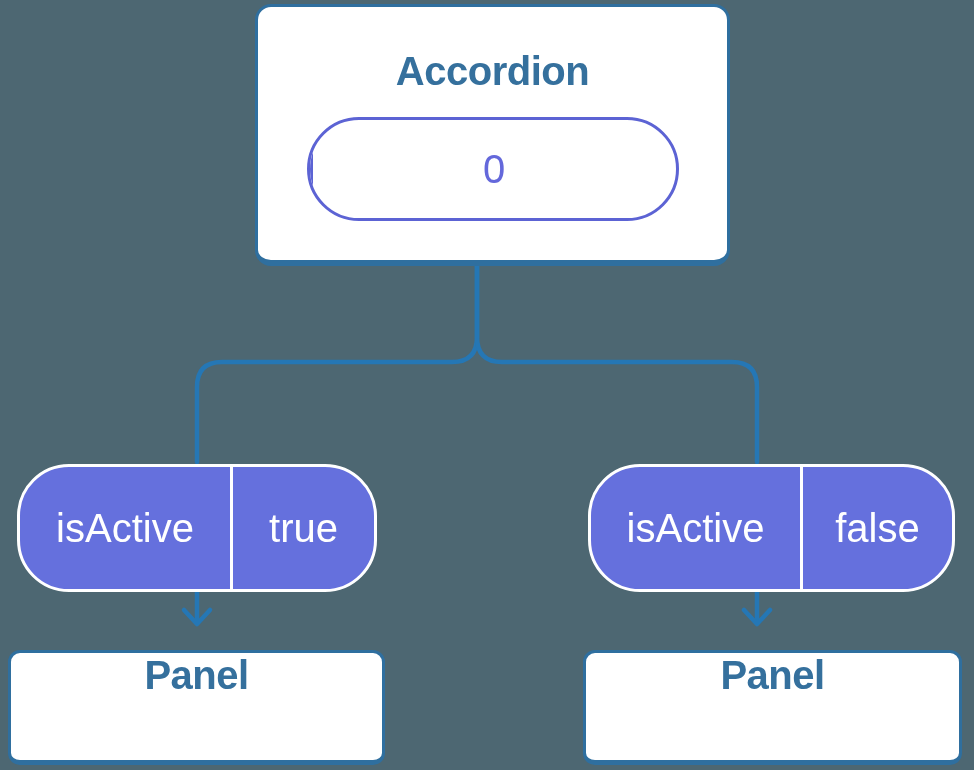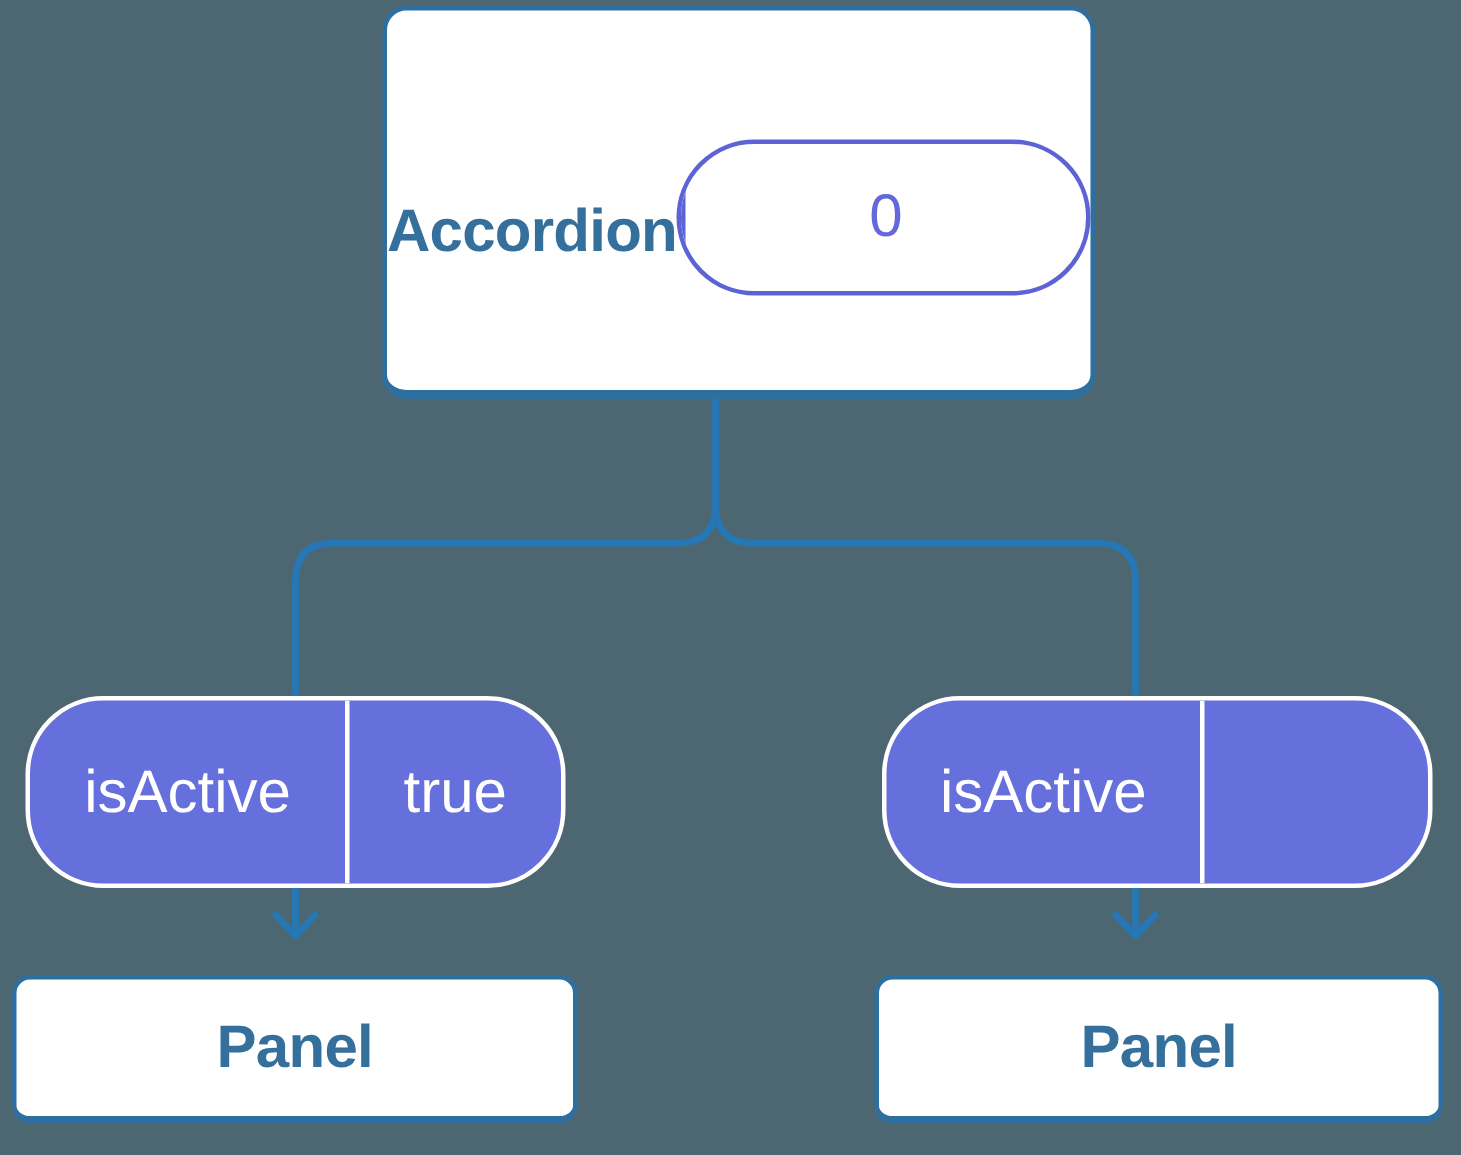--- a/index.html
+++ b/index.html
@@ -27,36 +27,35 @@
     background: #ffffff;
     border: 3px solid #2f6f9f;
     border-bottom-width: 6px;
     color: #35709d;
   }
   .node-root {
     left: 255px; top: 4px;
     width: 475px; height: 262px;
     border-radius: 16px;
     display: flex;
-    flex-direction: row;
+    flex-direction: column;
     align-items: center;
   }
   .node-title {
     font-size: 40px;
     font-weight: 700;
     line-height: 48px;
     letter-spacing: -0.5px;
     margin-top: 40px;
   }
   .node-panel {
-    width: 377px; height: 99px;
+    width: 377px; height: 115px;
     top: 650px;
     border-radius: 12px;
     display: flex;
-    align-items: center;
     justify-content: center;
     border-bottom-width: 5px;
   }
   .node-panel.left  { left: 8px; }
   .node-panel.right { left: 583px; width: 379px; }
   .panel-title {
     font-size: 40px;
     font-weight: 700;
     letter-spacing: -0.5px;
   }
@@ -139,20 +138,21 @@
 
   <div class="prop-pill left">
     <div class="seg-label">isActive</div>
     <div class="divider"></div>
     <div class="seg-value">true</div>
   </div>
 
   <div class="prop-pill right">
     <div class="seg-label">isActive</div>
     <div class="divider"></div>
+    <div class="seg-value">false</div>
   </div>
 
   <div class="node node-panel left">
     <div class="panel-title">Panel</div>
   </div>
   <div class="node node-panel right">
     <div class="panel-title">Panel</div>
   </div>
 
 </div>

